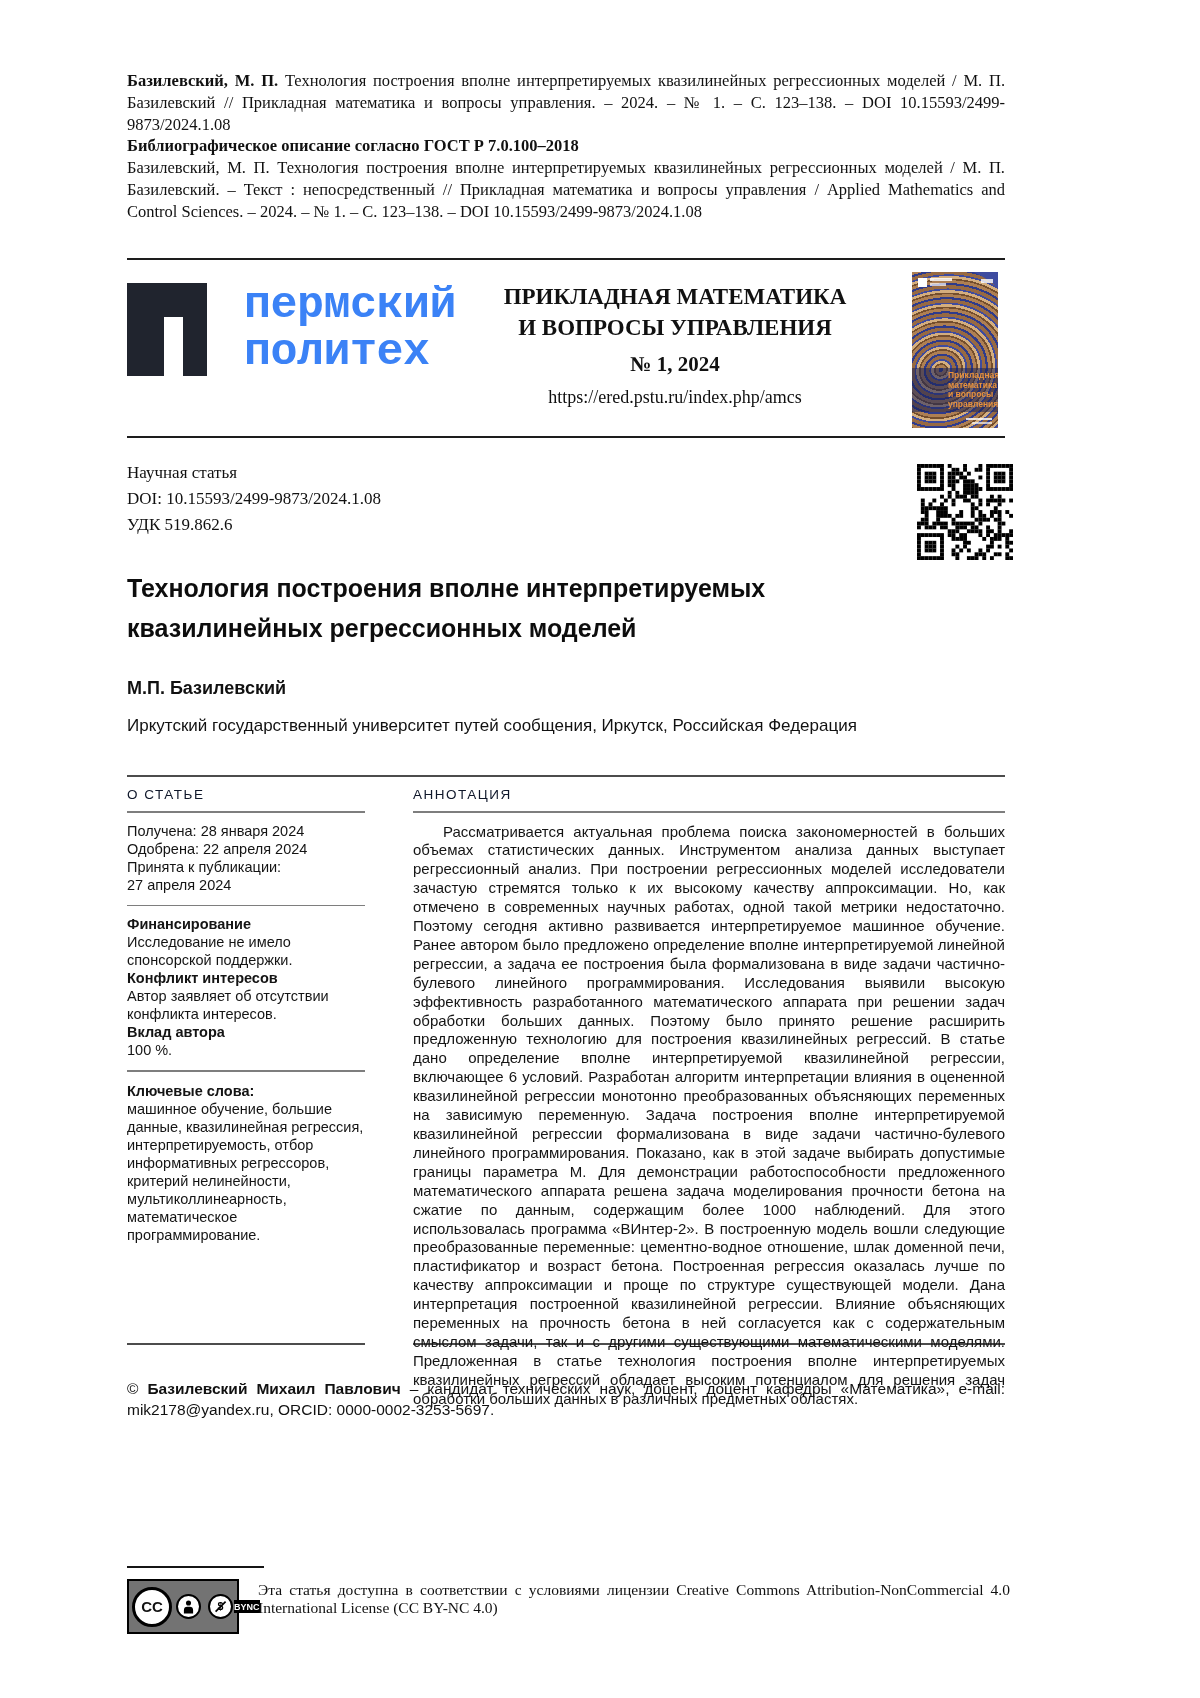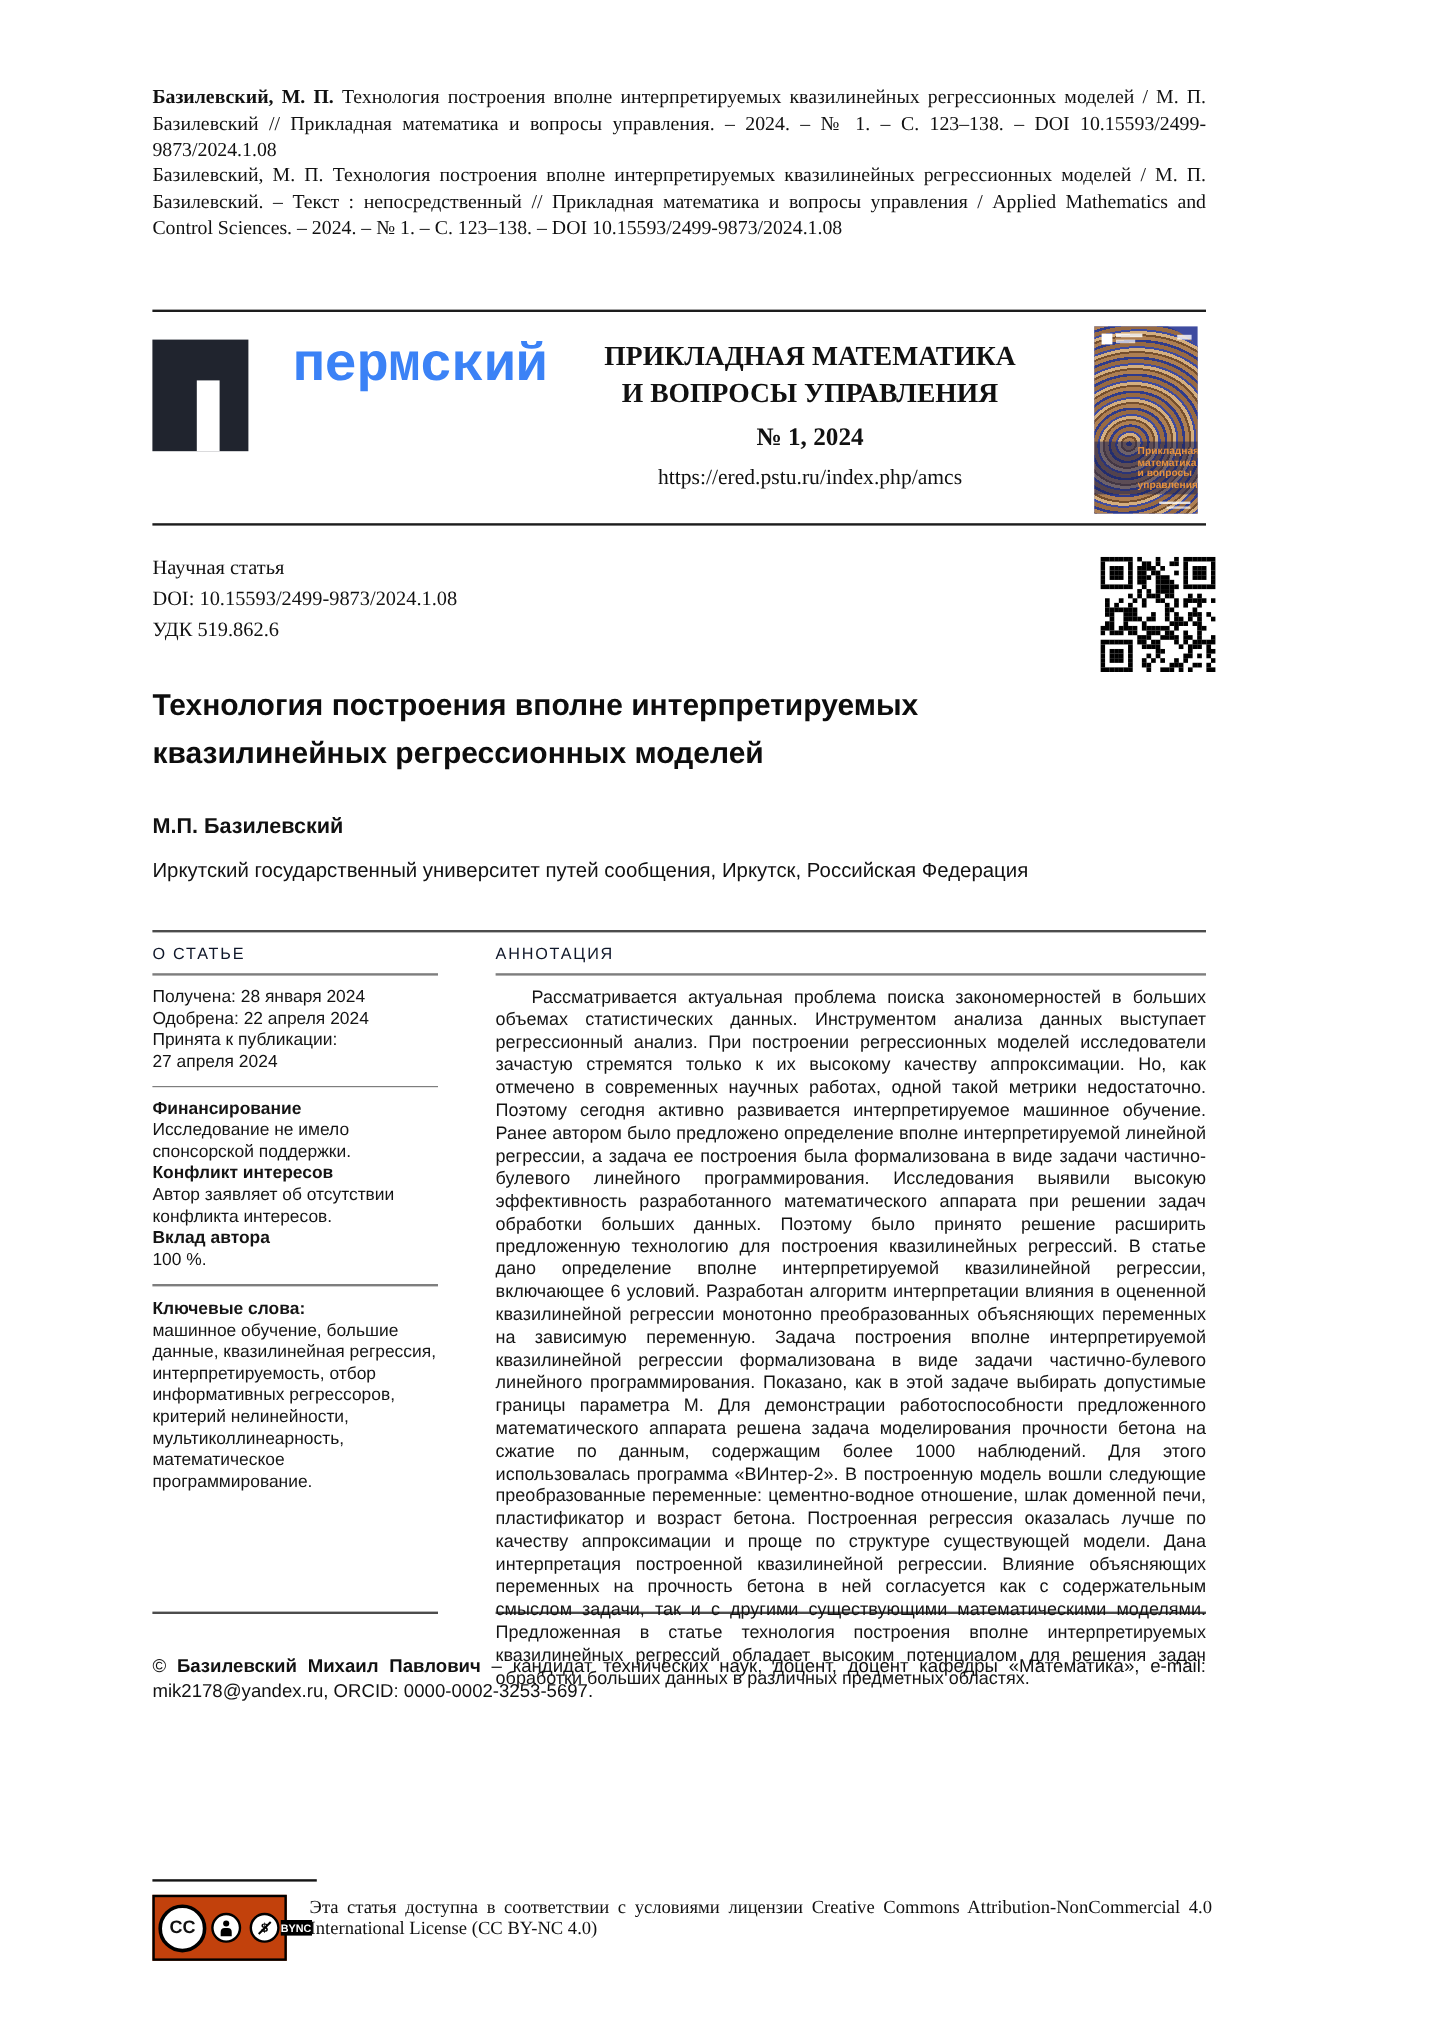--- a/index.html
+++ b/index.html
@@ -80,51 +80,53 @@
   .abstract .indent { text-indent:30px; }
 
   
   .footnote { position:absolute; left:127px; top:1378px; width:878px;
     font-family:"Liberation Sans","DejaVu Sans",sans-serif;
     font-size:15.5px; line-height:21px; text-align:justify; overflow-wrap:break-word; }
   .fsep { position:absolute; left:127px; top:1566px; width:137px; height:2px; background:#151515; }
 
   
   .cc-badge { position:absolute; left:127px; top:1579px; width:112px; height:55px;
-    background:#c2410c; border:2px solid #000; display:flex; align-items:center; padding:3px; gap:4px; }
+    background:#737373; border:2px solid #000; display:flex; align-items:center; padding:3px; gap:4px; }
   .cc-main { width:40px; height:40px; min-width:40px; background:#fff; border:3px solid #000; border-radius:50%;
     display:flex; align-items:center; justify-content:center;
     font-family:"Liberation Sans","DejaVu Sans",sans-serif; font-weight:bold; font-size:15px; }
   .cc-right { flex:1; display:flex; align-items:center; gap:1px; }
   .cc-icons { display:flex; gap:7px; }
   .cc-circ { width:25px; height:25px; background:#fff; border:2.5px solid #000; border-radius:50%;
     display:flex; align-items:center; justify-content:center; overflow:hidden; }
   .cc-circ svg { width:17px; height:17px; }
   .cc-band { width:92%; height:13px; background:#000; color:#fff; display:flex; justify-content:space-around;
     align-items:center; font-family:"Liberation Sans","DejaVu Sans",sans-serif; font-weight:bold; font-size:9px; }
   .license-text { position:absolute; left:258px; top:1581px; width:752px;
     font-size:15.5px; line-height:18px; text-align:justify; }
 </style>
 </head>
 <body>
 
 <div class="page">
 
   <div class="citation-wrap">
     <p><b class="lead">Базилевский, М. П.</b><span> Технология построения вполне интерпретируемых квазилинейных регрессионных моделей / М. П. Базилевский // Прикладная математика и вопросы управления. – 2024. – № 1. – С. 123–138. – DOI 10.15593/2499-9873/2024.1.08</span></p>
+    <p class="gost-head">Библиографическое описание согласно ГОСТ Р 7.0.100–2018</p>
     <p>Базилевский, М. П. Технология построения вполне интерпретируемых квазилинейных регрессионных моделей / М. П. Базилевский. – Текст : непосредственный // Прикладная математика и вопросы управления / Applied Mathematics and Control Sciences. – 2024. – № 1. – С. 123–138. – DOI 10.15593/2499-9873/2024.1.08</p>
   </div>
 
   <div class="rule-dark" style="top:258px"></div>
 
   <div class="logo-mark">
       <span class="slot"></span>
     </div>
   <div class="logo-text sans">
     <div>пермский</div>
+    <div>политех</div>
   </div>
 
   <div class="jtitle">
     <div class="t">ПРИКЛАДНАЯ МАТЕМАТИКА</div>
     <div class="t">И ВОПРОСЫ УПРАВЛЕНИЯ</div>
     <div class="issue">№ 1, 2024</div>
     <div class="url">https://ered.pstu.ru/index.php/amcs</div>
   </div>
 
   <div class="cover">

